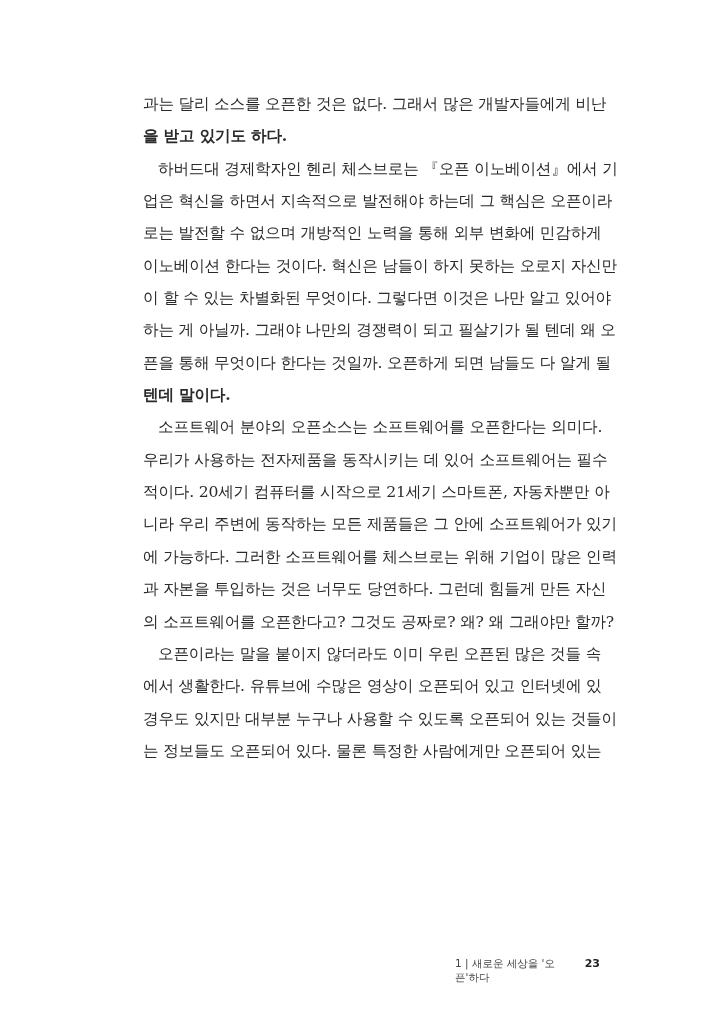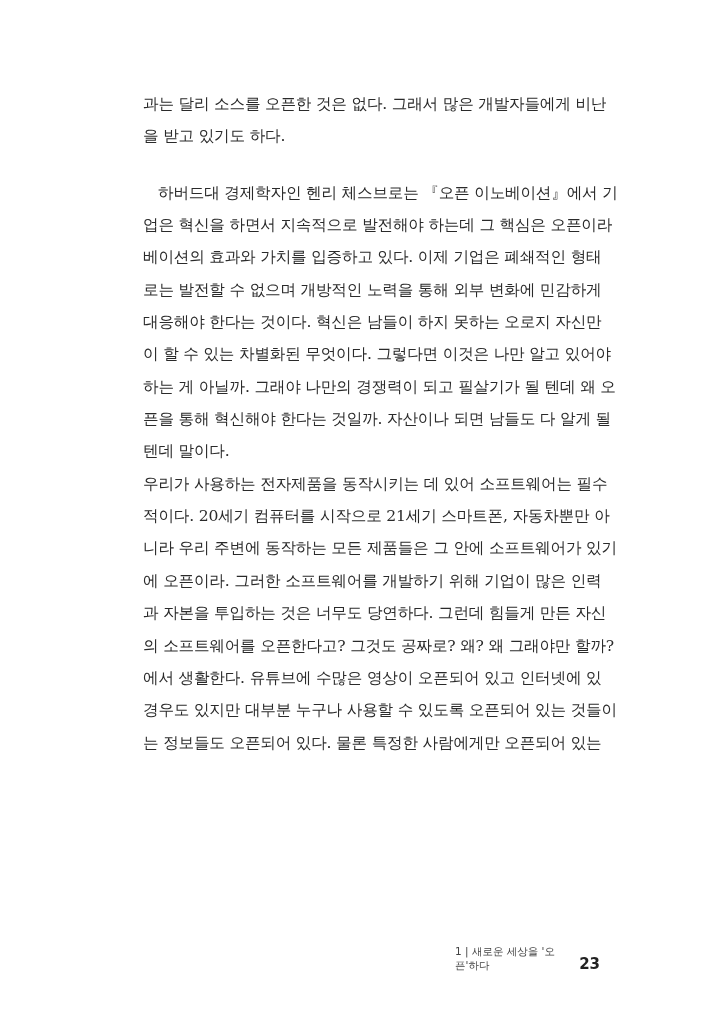--- a/index.html
+++ b/index.html
@@ -9,56 +9,57 @@
     font-family: "DejaVu Serif", "Liberation Serif", serif;
     color: #2a2a2a;
   }
   .page { position: absolute; left: 0; top: 0; width: 582px; height: 1024px; }
   .body-text {
     position: absolute; left: 143px; top: 88px; width: 456px;
     font-size: 15.6px; line-height: 32.35px;
     letter-spacing: -0.2px;
   }
   .line { display: block; white-space: nowrap; text-align: justify; text-align-last: justify; height: 32.35px; }
-  .line.last { text-align-last: left; }
-  .line.indent { padding-left: 15px; margin-top: 24px; }
+  .line.last { text-align-last: left; font-weight: bold; }
+  .line.indent { padding-left: 15px; }
   .footer {
     position: absolute; top: 957px; left: 455px; width: 145px; height: 16px;
     font-family: "DejaVu Sans", "Liberation Sans", sans-serif;
-    font-size: 10.5px; color: #444; display: flex; align-items: flex-end; justify-content: flex-end;
+    font-size: 10.5px; color: #444; display: flex; align-items: flex-start; justify-content: flex-end;
   }
   .footer .chap { margin-right: 12px; }
-  .footer .num { font-weight: bold; font-size: 15px; color: #222; }
+  .footer .num { font-weight: bold; font-size: 11px; color: #222; }
 </style>
 </head>
 <body>
 
 <div class="page">
   <div class="body-text">
 
     <span class="line">과는 달리 소스를 오픈한 것은 없다. 그래서 많은 개발자들에게 비난</span>
     <span class="line last">을 받고 있기도 하다.</span>
 
     <span class="line indent">하버드대 경제학자인 헨리 체스브로는 『오픈 이노베이션』에서 기</span>
     <span class="line">업은 혁신을 하면서 지속적으로 발전해야 하는데 그 핵심은 오픈이라</span>
-    <span class="line">베이션의 효과와 가치를 입증하고 있다. 이제 기업은 폐쇄적인 형태</span>
     <span class="line">로는 발전할 수 없으며 개방적인 노력을 통해 외부 변화에 민감하게</span>
-    <span class="line">대응해야 한다는 것이다. 혁신은 남들이 하지 못하는 오로지 자신만</span>
+    <span class="line">이노베이션 한다는 것이다. 혁신은 남들이 하지 못하는 오로지 자신만</span>
     <span class="line">이 할 수 있는 차별화된 무엇이다. 그렇다면 이것은 나만 알고 있어야</span>
     <span class="line">하는 게 아닐까. 그래야 나만의 경쟁력이 되고 필살기가 될 텐데 왜 오</span>
-    <span class="line">픈을 통해 혁신해야 한다는 것일까. 자산이나 되면 남들도 다 알게 될</span>
+    <span class="line">픈을 통해 무엇이다 한다는 것일까. 오픈하게 되면 남들도 다 알게 될</span>
     <span class="line last">텐데 말이다.</span>
 
+    <span class="line indent">소프트웨어 분야의 오픈소스는 소프트웨어를 오픈한다는 의미다.</span>
     <span class="line">우리가 사용하는 전자제품을 동작시키는 데 있어 소프트웨어는 필수</span>
     <span class="line">적이다. 20세기 컴퓨터를 시작으로 21세기 스마트폰, 자동차뿐만 아</span>
     <span class="line">니라 우리 주변에 동작하는 모든 제품들은 그 안에 소프트웨어가 있기</span>
-    <span class="line">에 오픈이라. 그러한 소프트웨어를 개발하기 위해 기업이 많은 인력</span>
+    <span class="line">에 가능하다. 그러한 소프트웨어를 체스브로는 위해 기업이 많은 인력</span>
     <span class="line">과 자본을 투입하는 것은 너무도 당연하다. 그런데 힘들게 만든 자신</span>
     <span class="line">의 소프트웨어를 오픈한다고? 그것도 공짜로? 왜? 왜 그래야만 할까?</span>
 
+    <span class="line indent">오픈이라는 말을 붙이지 않더라도 이미 우린 오픈된 많은 것들 속</span>
     <span class="line">에서 생활한다. 유튜브에 수많은 영상이 오픈되어 있고 인터넷에 있</span>
     <span class="line">경우도 있지만 대부분 누구나 사용할 수 있도록 오픈되어 있는 것들이</span>
     <span class="line">는 정보들도 오픈되어 있다. 물론 특정한 사람에게만 오픈되어 있는</span>
   </div>
 
   <div class="footer">
     <span class="chap">1 | 새로운 세상을 '오픈'하다</span>
     <span class="num">23</span>
   </div>
 </div>

